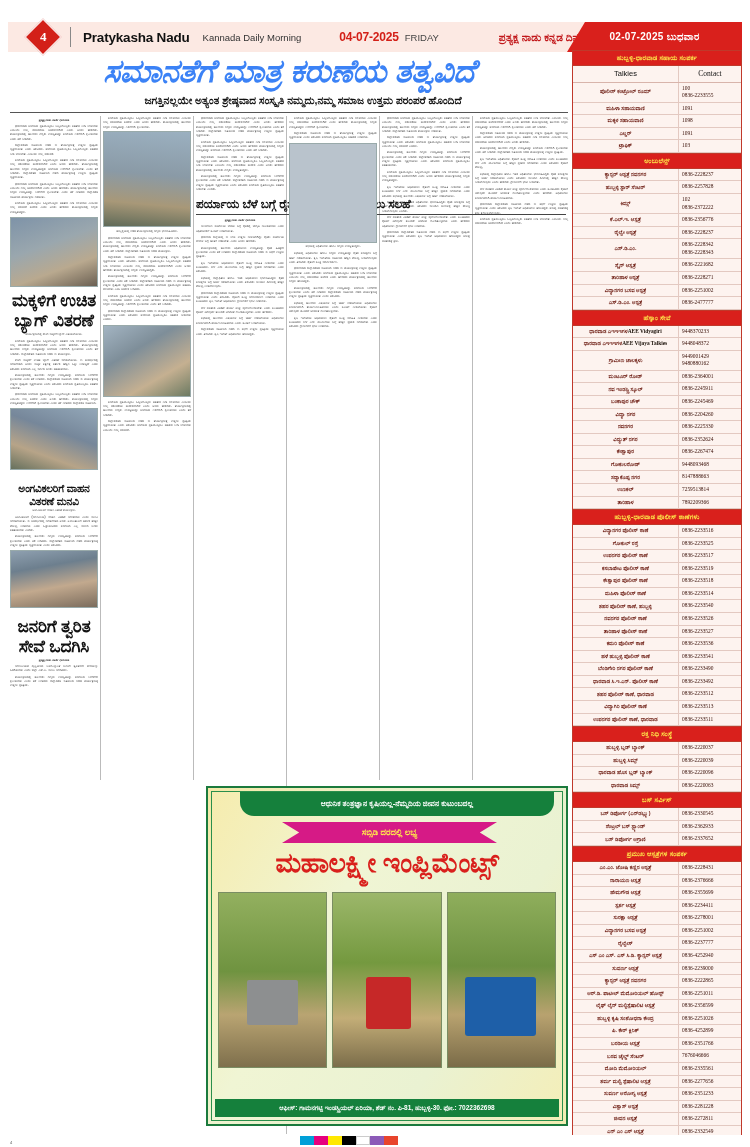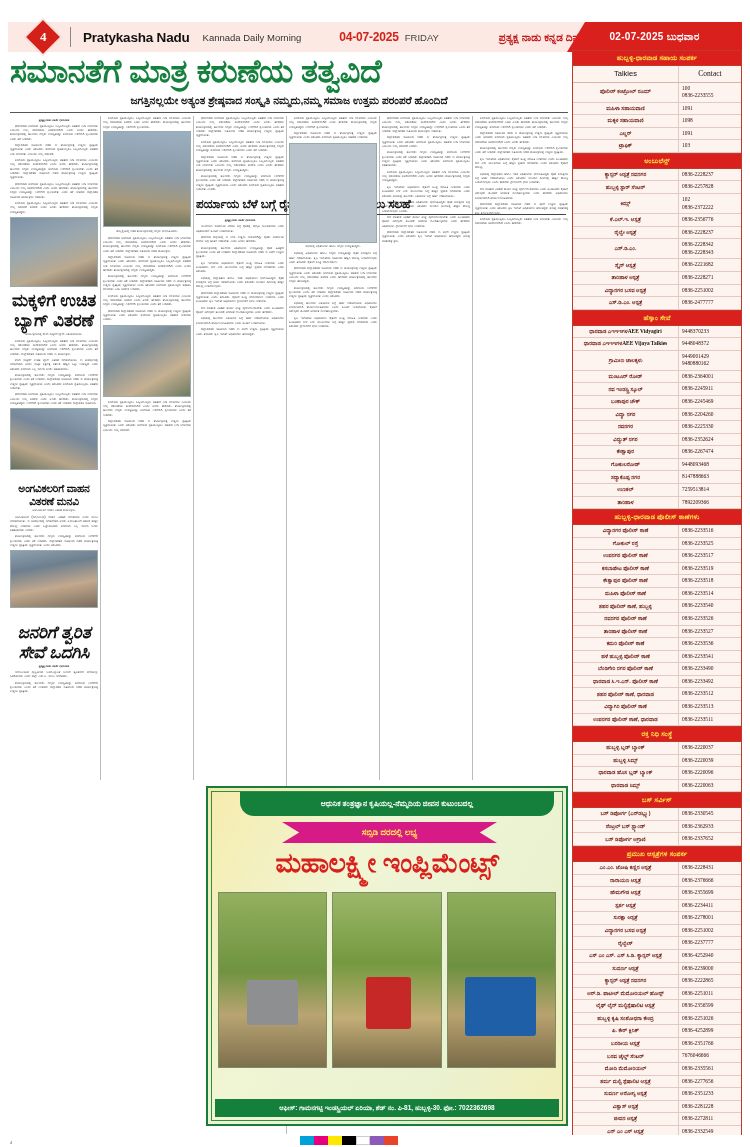--- a/index.html
+++ b/index.html
@@ -36,25 +36,25 @@
     position: absolute; right: 0; top: 0; height: 30px; width: 175px;
     background: #d9201c; color: #ffffff;
     display: flex; align-items: center; justify-content: center;
     font-size: 10px; font-weight: bold; letter-spacing: 0.3px;
     clip-path: polygon(18px 0, 100% 0, 100% 100%, 0 100%);
   }
 
   
   .headline {
     position: absolute; left: 10px; top: 52px; width: 558px;
-    color: #15803d; font-size: 32px; font-weight: bold; text-align: left;
-    letter-spacing: -0.5px; line-height: 38px; white-space: nowrap;
+    color: #3b82f6; font-size: 32px; font-weight: bold; text-align: center;
+    letter-spacing: -0.5px; line-height: 38px; white-space: nowrap; font-style: italic;
   }
   .subheadline {
-    position: absolute; left: 10px; top: 94px; width: 558px;
+    position: absolute; left: 24px; top: 94px; width: 558px;
     color: #111; font-size: 10.5px; font-weight: bold; text-align: center;
     white-space: nowrap;
   }
   .rule-main { position: absolute; left: 10px; top: 112px; width: 558px; height: 1px; background: #555; }
 
   
   .colwrap { position: absolute; left: 10px; top: 116px; width: 558px; height: 1018px; }
 
   .col { position: absolute; top: 0; }
   .c1 { left: 0;    width: 88px; }
@@ -206,21 +206,21 @@
 
       <div class="photo photo-grad-e" style="height:62px; margin-top:3px;"></div>
       <div class="kn-head h-left" style="margin-top:12px; font-size:10.5px;">ಅಂಗವಿಕಲರಿಗೆ ವಾಹನ ವಿತರಣೆ ಮನವಿ</div>
       <div class="photo-cap-out">ಅಂಗವಿಕಲರಿಗೆ ವಾಹನ ವಿತರಣೆ ಕಾರ್ಯಕ್ರಮ.</div>
       <div class="txt" style="margin-top:3px;">
         <p>ಅಂಗವಿಕಲರಿಗೆ (ಮಾನವೀಯ) ವಾಹನ ವಿತರಣೆ ಮಾಡಬೇಕು ಎಂದು ಮನವಿ ಮಾಡಲಾಯಿತು. ಈ ಸಂದರ್ಭದಲ್ಲಿ ಮಾತನಾಡಿದ ಅವರು ಅಂಗವಿಕಲರಿಗೆ ಸರ್ಕಾರ ಹೆಚ್ಚಿನ ಸೌಲಭ್ಯ ನೀಡಬೇಕು ಎಂದು ಒತ್ತಾಯಿಸಿದರು ಸಮಾಜದ ಎಲ್ಲ ವರ್ಗದ ಜನರು ಸಹಕರಿಸಬೇಕು ಎಂದರು.</p>
         <p>ಕಾರ್ಯಕ್ರಮದಲ್ಲಿ ಹಲವಾರು ಗಣ್ಯರು ಉಪಸ್ಥಿತರಿದ್ದು ಸಮಾಜದ ಏಳಿಗೆಗಾಗಿ ಶ್ರಮಿಸಬೇಕು ಎಂದು ಕರೆ ನೀಡಿದರು. ಜಿಲ್ಲಾಡಳಿತದ ವತಿಯಿಂದ ನಡೆದ ಕಾರ್ಯಕ್ರಮಕ್ಕೆ ಉತ್ತಮ ಪ್ರತಿಕ್ರಿಯೆ ವ್ಯಕ್ತವಾಯಿತು ಎಂದು ತಿಳಿಸಿದರು.</p>
       </div>
 
       <div class="photo photo-grad-a" style="height:58px; margin-top:3px;"></div>
-      <div class="kn-head h-left" style="margin-top:15px;font-style:italic;">ಜನರಿಗೆ ತ್ವರಿತ ಸೇವೆ ಒದಗಿಸಿ</div>
+      <div class="kn-head h-left" style="margin-top:9px;">ಜನರಿಗೆ ತ್ವರಿತ ಸೇವೆ ಒದಗಿಸಿ</div>
       <div class="photo-cap-out" style="font-weight:bold;">ಪ್ರತ್ಯಕ್ಷ ನಾಡು ವಾರ್ತೆ
 ಧಾರವಾಡ</div>
       <div class="txt" style="margin-top:2px;">
         <p>ಮಾನವೀಯತೆ ದೃಷ್ಟಿಯಿಂದ ಒಳಗೊಳ್ಳುವಿಕೆ ಜನರಿಗೆ ತ್ವರಿತವಾಗಿ ಸೇವೆಯನ್ನು ಒದಗಿಸಬೇಕು ಎಂದು ಜಿಲ್ಲಾ ಎಸ್.ಪಿ. ಮನವಿ ಮಾಡಿದರು.</p>
         <p>ಕಾರ್ಯಕ್ರಮದಲ್ಲಿ ಹಲವಾರು ಗಣ್ಯರು ಉಪಸ್ಥಿತರಿದ್ದು ಸಮಾಜದ ಏಳಿಗೆಗಾಗಿ ಶ್ರಮಿಸಬೇಕು ಎಂದು ಕರೆ ನೀಡಿದರು ಜಿಲ್ಲಾಡಳಿತ ವತಿಯಿಂದ ನಡೆದ ಕಾರ್ಯಕ್ರಮಕ್ಕೆ ಉತ್ತಮ ಪ್ರತಿಕ್ರಿಯೆ.</p>
       </div>
     </div>
 
     <div class="col c2">
       <div class="txt">

